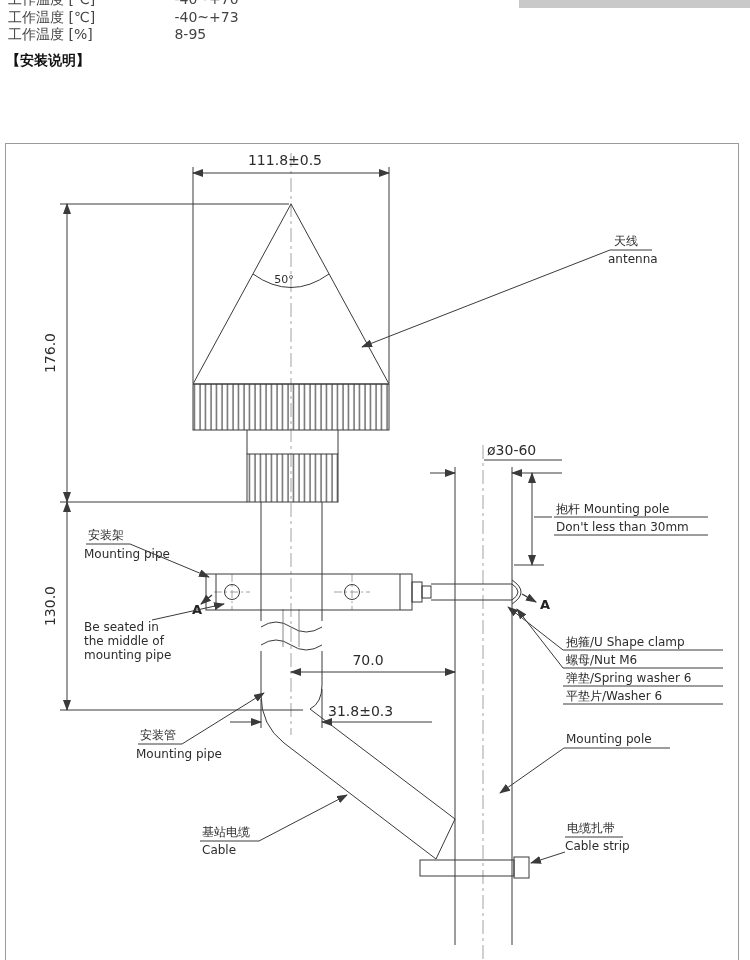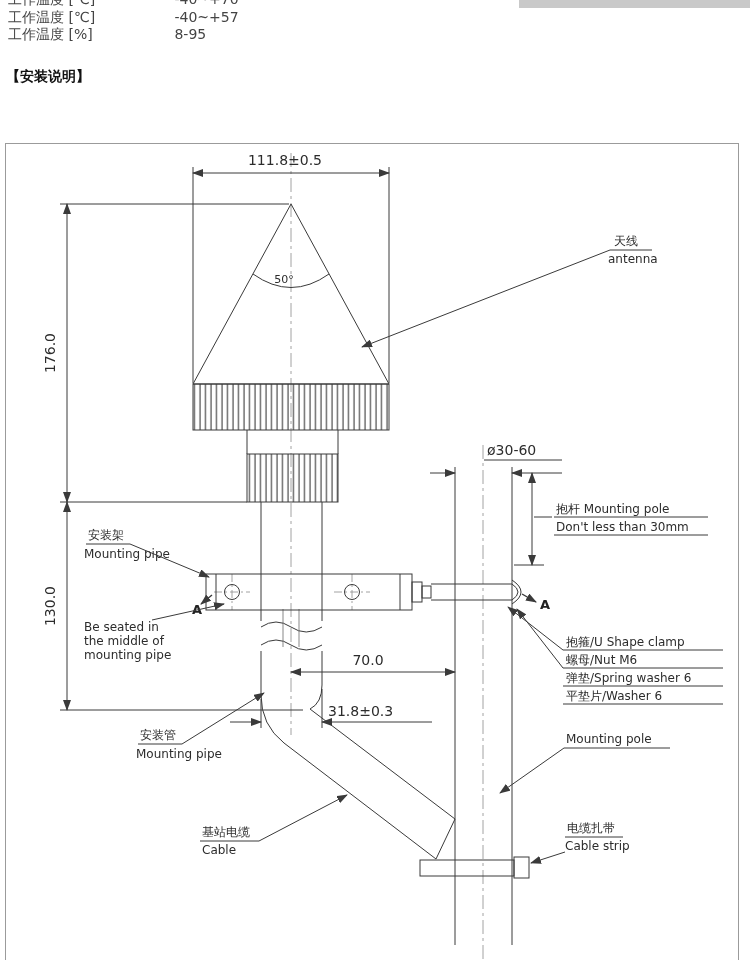--- a/index.html
+++ b/index.html
@@ -5,21 +5,21 @@
   html,body{margin:0;padding:0;}
   body{
     width:750px;height:960px;position:relative;overflow:hidden;
     background:#ffffff;color:#333;
     font-family:"DejaVu Sans","Liberation Sans",sans-serif;
   }
   .table-edge{position:absolute;left:519px;top:0;width:231px;height:8px;background:#c9c9c9;}
   .spec-row{position:absolute;left:8px;font-size:14px;color:#444;white-space:nowrap;}
   .spec-label{display:inline-block;width:162px;}
   .spec-value{display:inline-block;}
-  .section-title{position:absolute;left:6px;top:68px;font-size:14px;font-weight:bold;color:#111;}
+  .section-title{position:absolute;left:6px;top:52px;font-size:14px;font-weight:bold;color:#111;}
   .drawing-box{
     position:absolute;left:5px;top:96px;width:732px;height:831px;
     border:1px solid #9b9b9b;background:#fff;box-sizing:content-box;margin-top:47px;
   }
   svg{display:block;}
   .ln{stroke:#3a3a3a;stroke-width:1;fill:none;}
   .thick{stroke-width:1.4;}
   .thin{stroke:#555;stroke-width:0.7;fill:none;}
   .cl{stroke:#8a8a8a;stroke-width:0.8;fill:none;stroke-dasharray:14 4 3 4;}
   .cl2{stroke:#8a8a8a;stroke-width:0.8;fill:none;stroke-dasharray:8 3 2 3;}
@@ -33,21 +33,21 @@
 <body>
 
 <div class="table-edge"></div>
 
 <div class="spec-row" style="top:-9px;">
   <span class="spec-label">工作温度 [℃]</span>
   <span class="spec-value">-40~+70</span>
 </div>
 <div class="spec-row" style="top:9px;">
   <span class="spec-label">工作温度 [℃]</span>
-  <span class="spec-value">-40~+57</span>
+  <span class="spec-value">-40~+73</span>
 </div>
 <div class="spec-row" style="top:26px;">
   <span class="spec-label">工作温度 [%]</span>
   <span class="spec-value">8-95</span>
 </div>
 
 <div class="section-title">【安装说明】</div>
 
 <div class="drawing-box">
 <svg width="732" height="831" viewBox="6 97 732 831">

